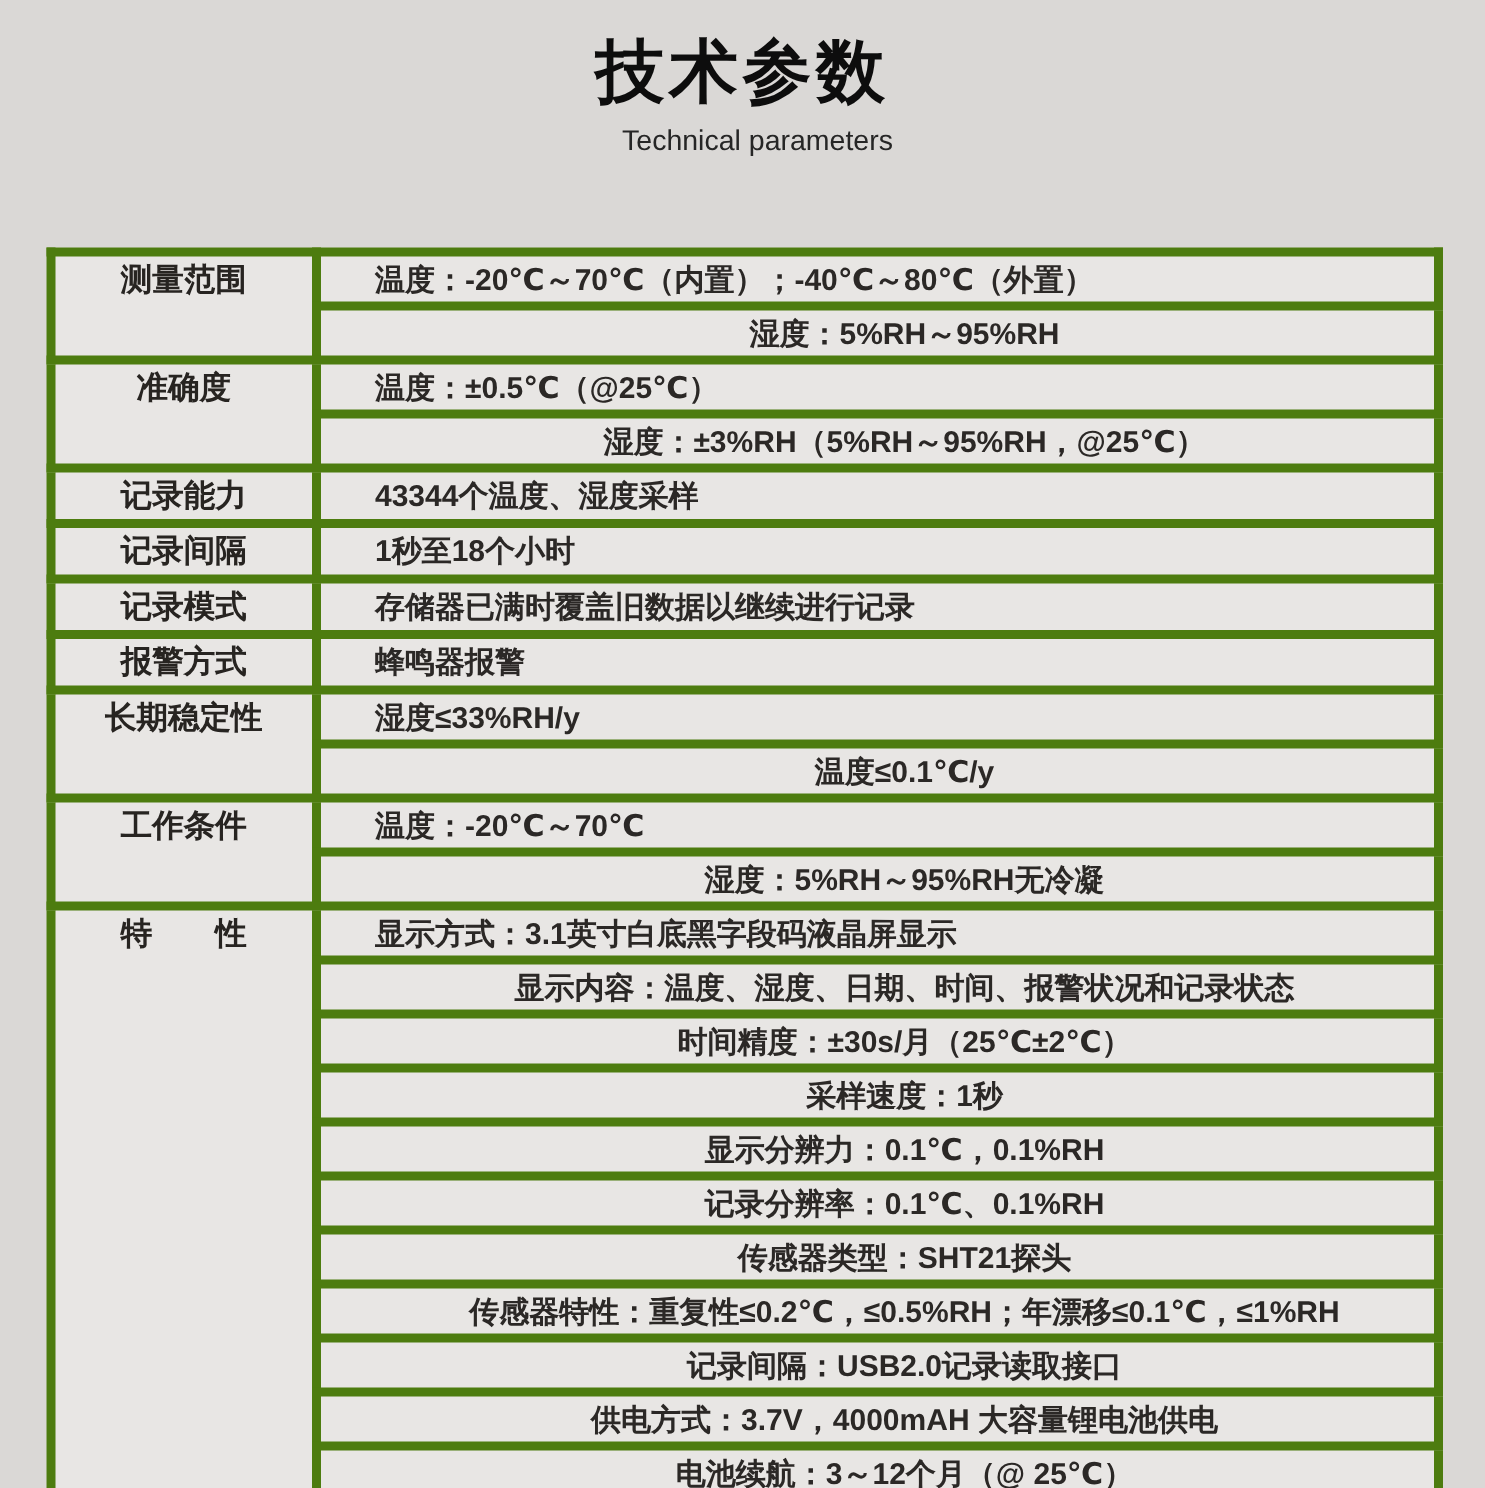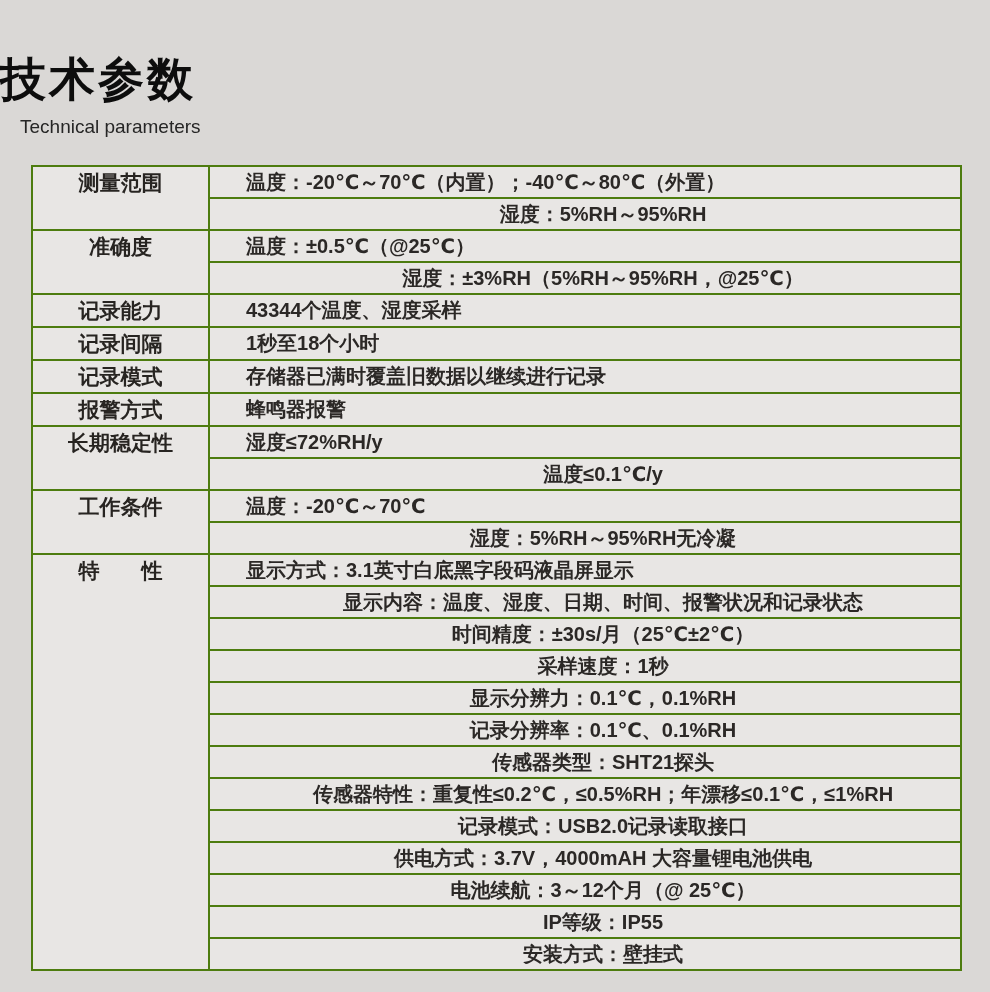--- a/index.html
+++ b/index.html
@@ -9,23 +9,22 @@
   body {
     width: 990px;
     height: 992px;
     background: #dad8d6;
     font-family: "Liberation Sans", "DejaVu Sans", sans-serif;
     color: #2b2927;
     overflow: hidden;
     position: relative;
   }
   .header {
-    text-align: left;
+    text-align: center;
     padding-top: 20px;
-    margin-top: 32px;
   }
   .title {
     margin: 0;
     font-size: 46px;
     line-height: 54px;
     font-weight: 700;
     letter-spacing: 3px;
     color: #0d0d0d;
   }
   .subtitle {
@@ -39,21 +38,21 @@
   .spec-table {
     position: absolute;
     left: 31px;
     top: 165px;
     width: 931px;
     border-collapse: collapse;
     table-layout: fixed;
     background: #e8e6e4;
   }
   .spec-table td {
-    border: 2px solid #4d7c0f;
+    border: 6px solid #4d7c0f;
     height: 30px;
     padding: 0;
     overflow: hidden;
     white-space: nowrap;
   }
   .spec-table col.label-col { width: 177px; }
   td.param-label {
     text-align: center;
     vertical-align: top;
     font-size: 21px;
@@ -115,21 +114,21 @@
         <tr>
           <td class="param-label" rowspan="1">记录模式</td>
           <td class="param-value">存储器已满时覆盖旧数据以继续进行记录</td>
         </tr>
         <tr>
           <td class="param-label" rowspan="1">报警方式</td>
           <td class="param-value">蜂鸣器报警</td>
         </tr>
         <tr>
           <td class="param-label" rowspan="2">长期稳定性</td>
-          <td class="param-value">湿度≤72%RH/y</td>
+          <td class="param-value">湿度≤33%RH/y</td>
         </tr>
         <tr class="sub-row">
           <td class="param-value">温度≤0.1℃/y</td>
         </tr>
         <tr>
           <td class="param-label" rowspan="2">工作条件</td>
           <td class="param-value">温度：-20℃～70℃</td>
         </tr>
         <tr class="sub-row">
           <td class="param-value">湿度：5%RH～95%RH无冷凝</td>
@@ -153,21 +152,21 @@
         <tr class="sub-row">
           <td class="param-value">记录分辨率：0.1℃、0.1%RH</td>
         </tr>
         <tr class="sub-row">
           <td class="param-value">传感器类型：SHT21探头</td>
         </tr>
         <tr class="sub-row">
           <td class="param-value">传感器特性：重复性≤0.2℃，≤0.5%RH；年漂移≤0.1℃，≤1%RH</td>
         </tr>
         <tr class="sub-row">
-          <td class="param-value">记录模式：USB2.0记录读取接口</td>
+          <td class="param-value">记录间隔：USB2.0记录读取接口</td>
         </tr>
         <tr class="sub-row">
           <td class="param-value">供电方式：3.7V，4000mAH 大容量锂电池供电</td>
         </tr>
         <tr class="sub-row">
           <td class="param-value">电池续航：3～12个月（@ 25℃）</td>
         </tr>
         <tr class="sub-row">
           <td class="param-value">IP等级：IP55</td>
         </tr>

